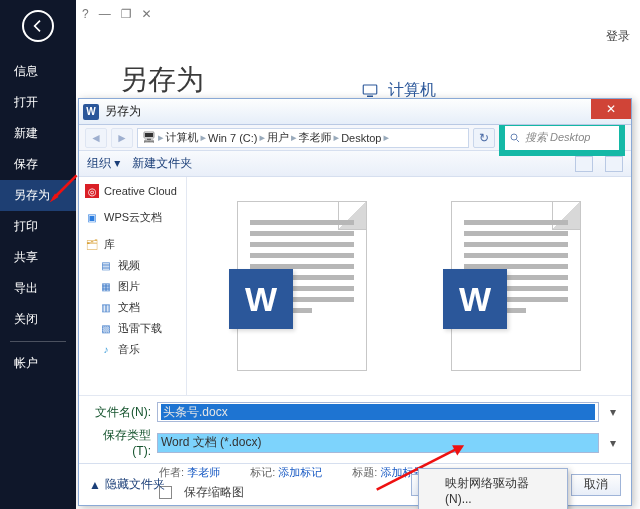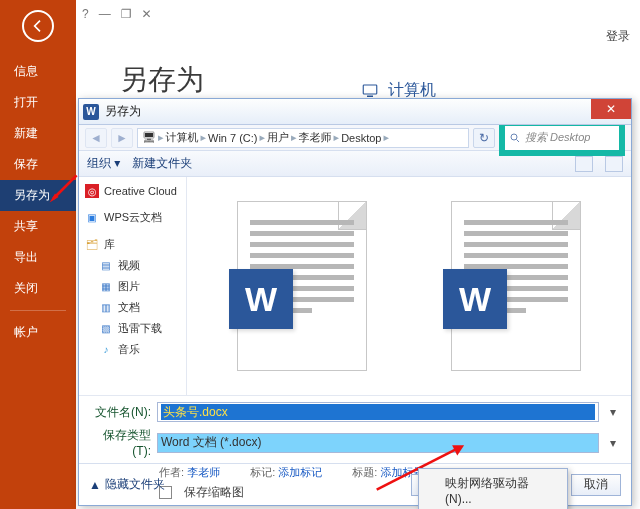--- a/index.html
+++ b/index.html
@@ -1,19 +1,19 @@
 <!DOCTYPE html>
 <html><head>
 <meta charset="utf-8">
 <style>
 html,body{margin:0;padding:0;font-family:"Microsoft YaHei","Segoe UI",sans-serif;font-size:12px;background:#fff;color:#333}
 *{box-sizing:border-box}
 .app{width:640px;height:509px;position:relative;overflow:hidden;background:#fff}
 
-.backstage{position:absolute;left:0;top:0;bottom:0;width:76px;background:#c2410c;color:#fff}
+.backstage{position:absolute;left:0;top:0;bottom:0;width:76px;background:#0f172a;color:#fff}
 .backstage .back{width:32px;height:32px;border:2px solid #fff;border-radius:50%;margin:10px auto 14px;display:flex;align-items:center;justify-content:center;cursor:pointer}
 .backstage .back svg{width:16px;height:16px;fill:#fff}
 .bs-item{padding:7px 14px;font-size:12px;cursor:pointer}
 .bs-item.active{background:#1e3f73}
 .bs-divider{height:1px;background:rgba(255,255,255,.25);margin:6px 10px}
 .title-row{position:absolute;left:76px;right:0;top:0;height:28px;display:flex;align-items:center;justify-content:space-between;padding:0 6px;background:#fff}
 .title-row .title{flex:1;text-align:center;color:#888;font-size:12px}
 .title-row .wins{display:flex;gap:10px;color:#777}
 .title-row .login{position:absolute;right:10px;top:28px;font-size:12px;color:#444}
 .page-h1{position:absolute;left:120px;top:42px;font-size:28px;color:#3a3a3a;font-weight:normal}
@@ -46,21 +46,21 @@
 .paper .fold{position:absolute;right:0;top:0;width:28px;height:28px;background:linear-gradient(135deg,#fff 49%,#d8d8d8 50%);border-left:1px solid #c7c7c7;border-bottom:1px solid #c7c7c7}
 .paper .lines{position:absolute;left:12px;right:12px;top:18px;display:flex;flex-direction:column;gap:6px}
 .paper .lines span{height:5px;background:#b7b7b7}
 .paper .lines span:last-child{width:60%}
 .wbadge{position:absolute;left:-8px;top:68px;width:64px;height:60px;background:#2b579a;display:flex;align-items:center;justify-content:center;color:#fff;font-size:34px;font-weight:bold;box-shadow:2px 2px 4px rgba(0,0,0,.15)}
 .fields{padding:6px 10px;border-top:1px solid #e3e8f2}
 .frow{display:flex;align-items:center;gap:6px;margin-bottom:5px}
 .flabel{width:62px;text-align:right;font-size:12px;color:#14532d}
 .finput{flex:1;height:20px;border:1px solid #a8b8d8;padding:0 3px;display:flex;align-items:center}
 .finput.sel{background:#7dd3fc}
-.finput input{border:none;outline:none;width:100%;font-size:12px;background:#1e74d2;color:#fde047;padding:1px 2px}
+.finput input{border:none;outline:none;width:100%;font-size:12px;background:#1e74d2;color:#e5e5e5;padding:1px 2px}
 .finput .txt{font-size:12px}
 .meta{display:flex;gap:30px;padding:2px 0 4px 70px;font-size:11px}
 .meta .ml{color:#666}
 .meta .mv{color:#1a5bc4;cursor:text}
 .chk{display:flex;align-items:center;gap:12px;margin-left:70px;font-size:12px;color:#444}
 .chk .box{width:13px;height:13px;border:1px solid #888;background:#fff}
 .footer{position:absolute;left:0;right:0;bottom:0;height:42px;border-top:1px solid #d6dfef;display:flex;align-items:center;padding:0 10px;gap:8px}
 .hide{display:flex;align-items:center;gap:4px;color:#1a3e78;font-size:12px;cursor:pointer}
 .footer .sp{flex:1}
 .btn{height:22px;padding:7px 12px;border:1px solid #9fb4d8;background:linear-gradient(#fdfdfd,#e8eef8);font-size:12px;display:flex;align-items:center;gap:4px;cursor:pointer}
@@ -82,20 +82,21 @@
   <div class="back">
     <svg viewBox="0 0 24 24">
           <path d="M15 4l-8 8 8 8" stroke="#fff" stroke-width="2.5" fill="none"></path>
         </svg>
   </div>
   <div class="bs-item">信息</div>
   <div class="bs-item">打开</div>
   <div class="bs-item">新建</div>
   <div class="bs-item">保存</div>
   <div class="bs-item active">另存为</div>
+  <div class="bs-item">打印</div>
   <div class="bs-item">共享</div>
   <div class="bs-item">导出</div>
   <div class="bs-item">关闭</div>
   <div class="bs-divider"></div>
   <div class="bs-item">帐户</div>
 </div>
 
 <div class="title-row">
   <div class="wins">
     <span>?</span>

